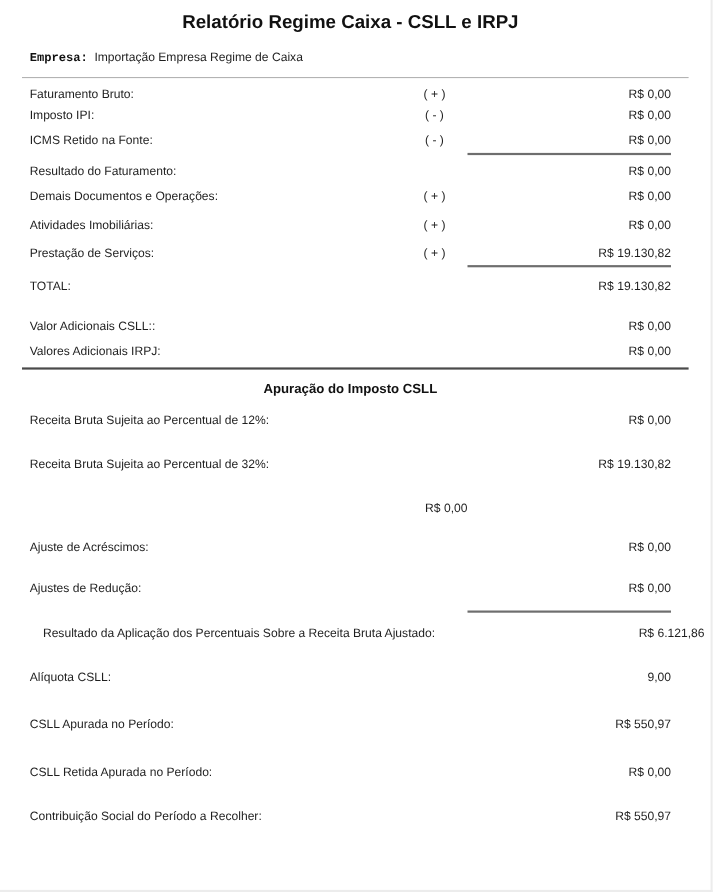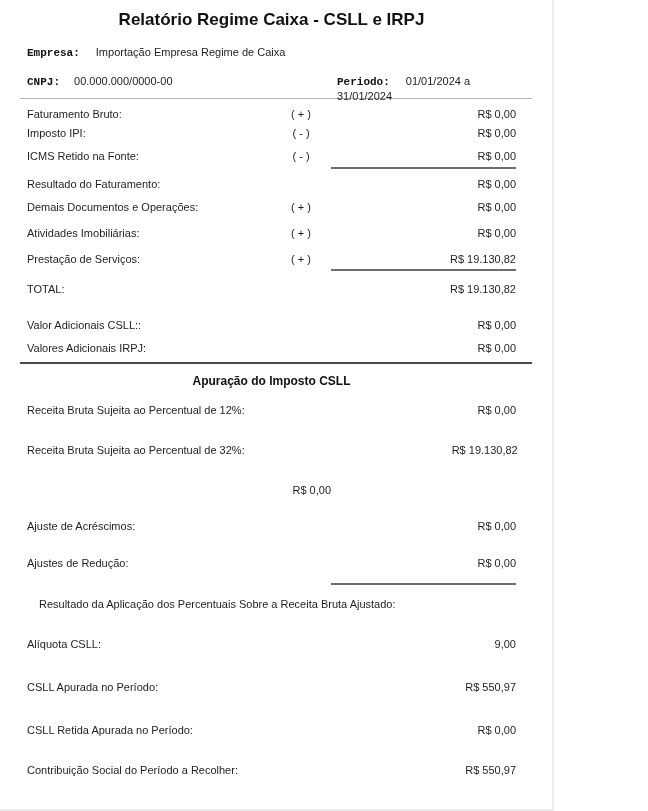--- a/index.html
+++ b/index.html
@@ -1,39 +1,39 @@
 <!DOCTYPE html>
 <html><head>
 <meta charset="utf-8">
 <style>
   html,body { margin:0; padding:0; background:#ffffff; }
   .page {
     position:relative;
-    width:554px; height:811px;
+    width:648px; height:811px;
     box-sizing:border-box;
     background:#ffffff;
     color:#1f1f1f;
     font-family:"Liberation Sans", sans-serif;
     padding:10px 36px 0 27px;
     border-right:2px solid #ececec;
     border-bottom:2px solid #ececec;
     overflow:hidden;
   }
   .title {
     margin:0;
     font-size:17px;
     font-weight:bold;
     text-align:center;
     color:#111111;
   }
   .hdr { font-size:11px; line-height:14px; }
   .hdr-empresa { margin-top:15px; }
   .hdr-row2 { margin-top:14px; position:relative; height:14px; }
   .b { font-weight:bold; color:#111111;font-family:Liberation Mono, monospace; }
-  .hdr-val { margin-left:16px; }
+  .hdr-val { margin-left:6px; }
   .cnpj-val { margin-left:14px; }
   .periodo-group { position:absolute; left:310px; top:0; }
   .hdr-rule {
     border:none; height:1px; background:#b3b3b3;
     margin:10px -16px 0 -7px;
   }
   .rows { margin-top:0; }
   .row {
     display:grid;
     grid-template-columns:1fr 60px 185px;
@@ -60,26 +60,20 @@
 <body>
 
 <div class="page">
 
   <h1 class="title">Relatório Regime Caixa - CSLL e IRPJ</h1>
 
   <div class="hdr hdr-empresa">
     <span class="b">Empresa:</span><span class="hdr-val">Importação Empresa Regime de Caixa</span>
   </div>
 
-  <div class="hdr hdr-row2">
-    <span class="b">CNPJ:</span><span class="cnpj-val">00.000.000/0000-00</span>
-    <span class="periodo-group">
-      <span class="b">Periodo:</span><span class="hdr-val">01/01/2024 a 31/01/2024</span>
-    </span>
-  </div>
 
   <div class="hdr-rule"></div>
 
   <div class="rows" id="rows">
       <div class="row" style="margin-top: 8px;">
         <span class="label">Faturamento Bruto:</span>
         <span class="op">( + )</span>
         <span class="value">R$ 0,00</span>
       </div>
       <div class="row" style="margin-top: 4px;">

